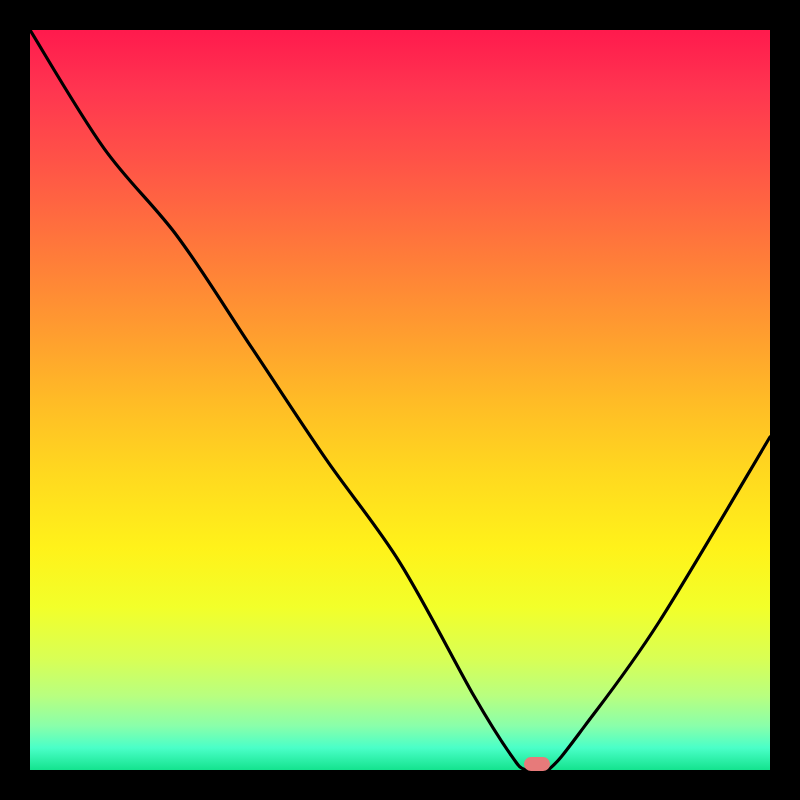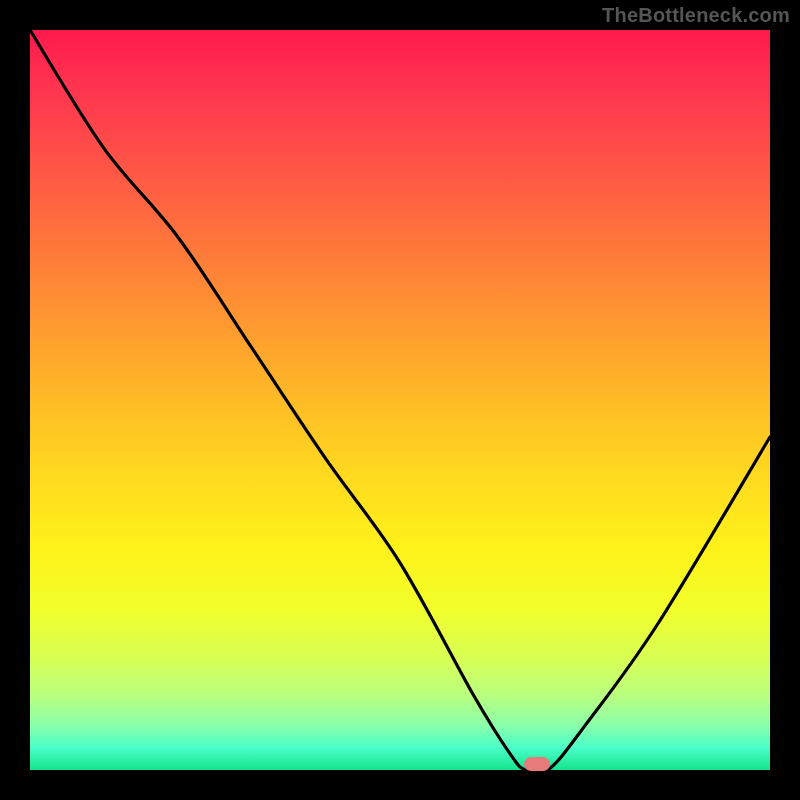--- a/index.html
+++ b/index.html
@@ -66,21 +66,20 @@
     height: 14px;
     background: #e77a7a;
     border-radius: 7px;
     transform: translate(-50%, -50%);
   }
 </style>
 </head>
 <body>
 
 <div class="stage">
-  <div class="watermark">TheBottleneck.com</div>
 
   <div class="plot">
     <svg class="curve-svg" viewBox="0 0 740 740" preserveAspectRatio="none">
       <path id="curve-path" fill="none" stroke="#000" stroke-width="3.2" stroke-linejoin="round" stroke-linecap="round" d="M 0.0 0.0 C 12.3 19.7, 49.3 83.9, 74.0 118.4 C 98.7 152.9, 123.3 173.9, 148.0 207.2 C 172.7 240.5, 197.3 281.2, 222.0 318.2 C 246.7 355.2, 271.3 393.4, 296.0 429.2 C 320.7 465.0, 345.3 493.3, 370.0 532.8 C 394.7 572.3, 425.5 633.9, 444.0 666.0 C 462.5 698.1, 472.4 712.9, 481.0 725.2 C 489.6 737.5, 489.6 737.5, 495.8 740.0 C 502.0 742.5, 508.1 747.4, 518.0 740.0 C 527.9 732.6, 536.5 720.3, 555.0 695.6 C 573.5 670.9, 598.2 640.1, 629.0 592.0 C 659.8 543.9, 721.5 437.8, 740.0 407.0"></path>
     </svg>
     <div id="marker" class="marker" style="left: 506.9px; top: 734.08px;"></div>
   </div>
 </div>
 
 </body></html>

